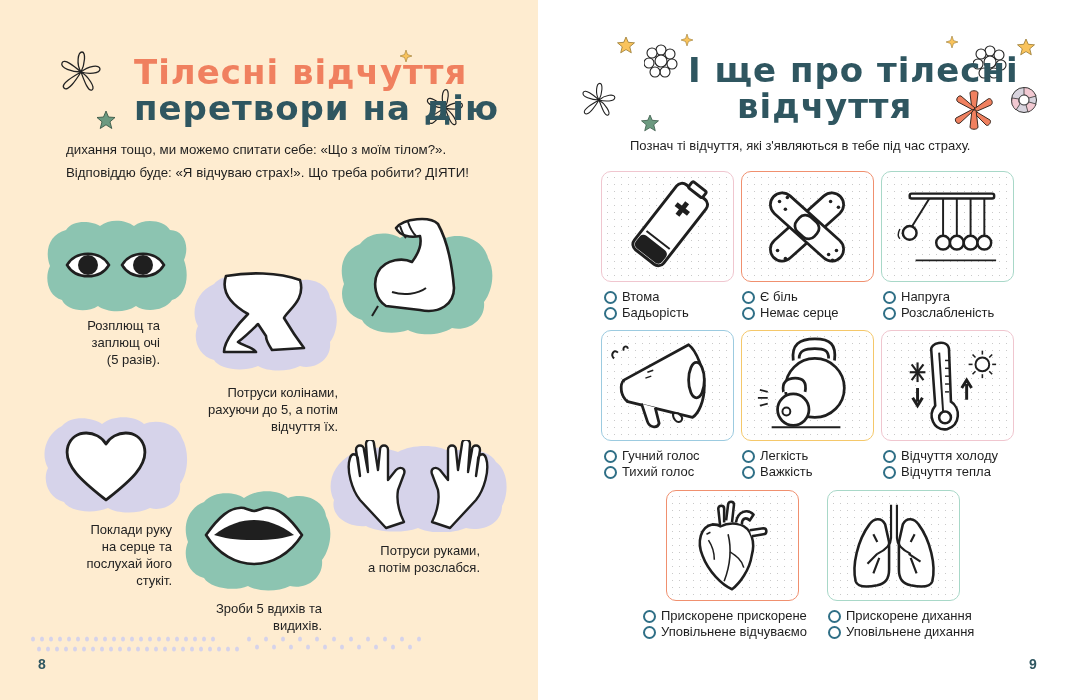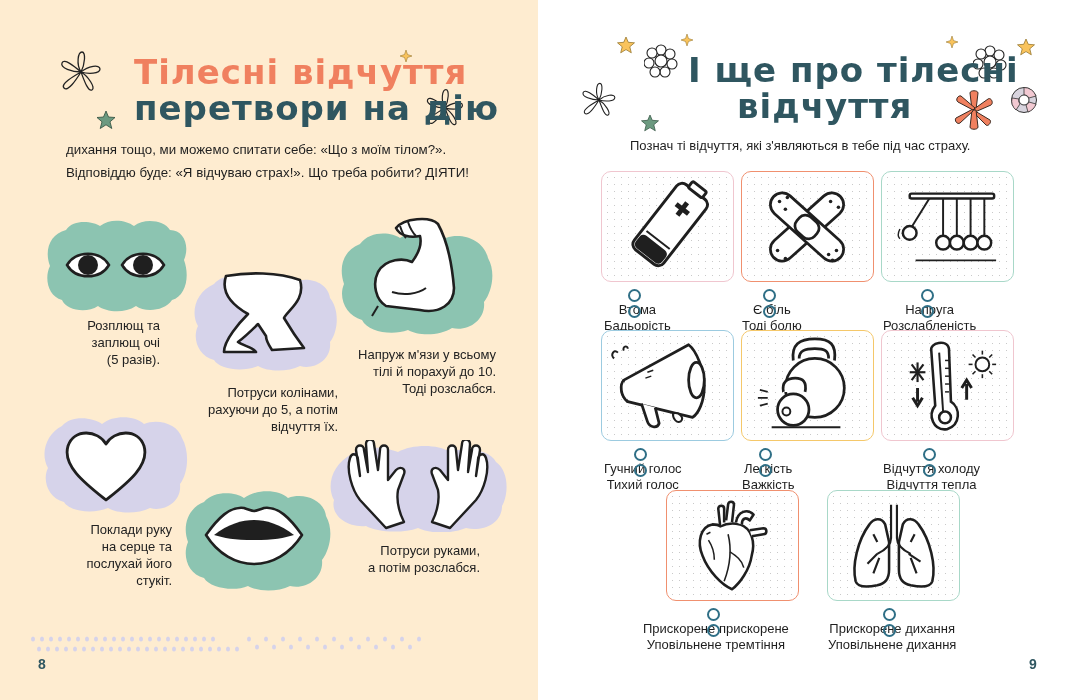--- a/index.html
+++ b/index.html
@@ -32,21 +32,21 @@
   .card {
     position: absolute; width: 133px; height: 111px; border-radius: 10px; border: 1.5px solid;
     background-color: #fff;
     background-image: radial-gradient(circle, #c9c9c9 0.8px, transparent 1px);
     background-size: 7px 7px;
     background-position: 2px 2px;
   }
   .card svg { position: absolute; left: 0; top: 0; width: 100%; height: 100%; }
 
   .opts { position: absolute; font-size: 13px; line-height: 16px; color: #1f1f1f; }
-  .opt { display: flex; align-items: center; white-space: nowrap; height: 16px; cursor: pointer; flex-direction: column; }
+  .opt { display: flex; align-items: center; white-space: nowrap; height: 16px; cursor: pointer; }
   .radio { width: 13px; height: 13px; border: 2px solid #2f6f86; border-radius: 50%; margin-right: 5px; flex: none; }
 </style>
 </head>
 <body>
 
 <div class="page page-left">
 
   <svg class="abs" style="left:58px;top:48px" width="46" height="48" viewBox="0 0 46 48">
     <g fill="none" stroke="#222" stroke-width="1.3">
       <path d="M23 24 C18 16 20 4 24 4 C28 4 27 16 23 24 Z"></path>
@@ -111,25 +111,20 @@
 
   <svg class="blob" style="left:338px;top:226px" width="156" height="110" viewBox="0 0 156 110">
     <path d="M22 18 C32 4 54 6 62 12 C76 2 98 4 108 12 C124 6 146 14 150 32 C158 46 154 66 146 76 C148 94 130 106 114 102 C102 110 80 110 70 104 C54 110 30 106 24 94 C8 90 0 72 6 58 C0 40 6 24 22 18 Z" fill="#8cc4b1"></path>
   </svg>
   <svg class="abs" style="left:370px;top:214px" width="110" height="104" viewBox="0 0 110 104">
     <path d="M26 14 C34 4 60 2 68 10 C78 28 82 50 84 74 C84 90 70 100 50 96 L16 92 C6 86 2 70 8 58 C16 44 34 44 42 48 C48 40 52 30 50 22 C40 24 30 22 26 14 Z" fill="#fff" stroke="#1f1f1f" stroke-width="2.6" stroke-linejoin="round"></path>
     <path d="M30 12 C32 18 34 22 36 24 M38 8 C40 14 42 18 46 22" stroke="#1f1f1f" stroke-width="2" fill="none"></path>
     <path d="M22 78 C34 82 48 80 56 74" stroke="#1f1f1f" stroke-width="2" fill="none"></path>
     <path d="M8 92 L2 102" stroke="#1f1f1f" stroke-width="2" fill="none"></path>
   </svg>
-  <div class="caption" style="left:350px;top:346px;width:146px">
-    <span>Напруж м'язи у всьому</span>
-    <span>тілі й порахуй до 10.</span>
-    <span>Тоді розслабся.</span>
-  </div>
 
   <svg class="blob" style="left:40px;top:414px" width="150" height="100" viewBox="0 0 150 100">
     <path d="M22 12 C32 0 54 4 62 10 C74 0 96 2 104 10 C118 4 138 10 142 24 C150 38 148 60 140 70 C142 88 124 98 110 94 C98 100 78 100 68 94 C54 100 30 98 24 88 C8 84 2 66 8 54 C0 40 6 20 22 12 Z" fill="#d6d3ea"></path>
   </svg>
   <svg class="abs" style="left:64px;top:428px" width="84" height="76" viewBox="0 0 84 76">
     <path d="M42 16 C50 2 74 0 80 18 C86 38 62 56 42 72 C22 56 -2 38 4 18 C10 0 34 2 42 16 Z" fill="#fff" stroke="#1f1f1f" stroke-width="2.8" stroke-linejoin="round"></path>
   </svg>
   <div class="caption" style="left:52px;top:521px;width:120px">
     <span>Поклади руку</span>
     <span>на серце та</span>
@@ -137,20 +132,24 @@
     <span>стукіт.</span>
   </div>
 
   <svg class="blob" style="left:182px;top:488px" width="150" height="104" viewBox="0 0 150 104">
     <path d="M22 14 C32 2 54 4 62 10 C76 0 98 2 106 10 C122 4 142 12 144 28 C152 42 148 62 140 72 C142 90 124 102 108 98 C96 104 76 104 66 98 C52 104 28 100 22 90 C6 86 0 68 6 54 C0 38 6 20 22 14 Z" fill="#8cc4b1"></path>
   </svg>
   <svg class="abs" style="left:204px;top:502px" width="100" height="66" viewBox="0 0 100 66">
     <path d="M2 33 C14 16 26 4 40 6 C46 8 48 9 50 9 C52 9 54 8 60 6 C74 4 86 16 98 33 C86 52 68 62 50 62 C32 62 14 52 2 33 Z" fill="#fff" stroke="#1f1f1f" stroke-width="2.6" stroke-linejoin="round"></path>
     <path d="M10 33 C24 22 38 18 50 18 C62 18 76 22 90 33 C80 36 70 38 50 38 C30 38 20 36 10 33 Z" fill="#1f1f1f"></path>
   </svg>
+  <div class="caption" style="left:186px;top:600px;width:136px">
+    <span>Зроби 5 вдихів та</span>
+    <span>видихів.</span>
+  </div>
 
   <svg class="blob" style="left:326px;top:444px" width="184" height="88" viewBox="0 0 184 88">
     <path d="M26 10 C38 0 62 4 72 8 C86 0 112 0 124 8 C140 2 164 6 170 18 C184 28 182 52 176 62 C176 80 156 88 140 84 C126 90 104 90 92 84 C76 90 50 88 40 82 C20 84 4 70 8 56 C0 42 6 20 26 10 Z" fill="#d6d3ea"></path>
   </svg>
   <svg class="abs" style="left:346px;top:440px" width="144" height="90" viewBox="0 0 144 90">
     <g fill="#fff" stroke="#1f1f1f" stroke-width="2.4" stroke-linejoin="round">
       <path d="M40 88 L14 60 C6 50 0 30 4 18 C6 12 12 14 12 20 L14 36 L10 10 C10 4 18 4 18 10 L22 32 L20 4 C20 -2 28 -2 28 4 L32 30 L34 10 C34 4 42 4 42 10 L42 40 L50 30 C54 26 60 28 58 34 L52 50 C50 62 54 74 58 82 Z"></path>
       <path d="M104 88 L130 60 C138 50 144 30 140 18 C138 12 132 14 132 20 L130 36 L134 10 C134 4 126 4 126 10 L122 32 L124 4 C124 -2 116 -2 116 4 L112 30 L110 10 C110 4 102 4 102 10 L102 40 L94 30 C90 26 84 28 86 34 L92 50 C94 62 90 74 86 82 Z"></path>
     </g>
   </svg>
@@ -356,21 +355,21 @@
     </g>
   </svg>
 </div>
 <div class="opts" style="left:742px;top:289px">
   <div class="opt">
       <span class="radio"></span>
       <span>Є біль</span>
     </div>
   <div class="opt">
       <span class="radio"></span>
-      <span>Тоді болю</span>
+      <span>Немає серце</span>
     </div>
 </div>
 
 <div class="card" style="left:881px;top:171px;border-color:#a8d8c8">
   <svg viewBox="0 0 133 111">
     <rect x="28" y="22" width="86" height="5" rx="2" fill="#fff" stroke="#1f1f1f" stroke-width="2.5"></rect>
     <g stroke="#1f1f1f" stroke-width="2">
       <line x1="48" y1="27" x2="30" y2="56"></line>
       <line x1="62" y1="27" x2="62" y2="66"></line>
         <line x1="76" y1="27" x2="76" y2="66"></line>
@@ -511,21 +510,21 @@
     </g>
   </svg>
 </div>
 <div class="opts" style="left:643px;top:608px">
   <div class="opt">
       <span class="radio"></span>
       <span>Прискорене прискорене</span>
     </div>
   <div class="opt">
       <span class="radio"></span>
-      <span>Уповільнене тремтіння</span>
+      <span>Уповільнене відчуваємо</span>
     </div>
 </div>
 
 <div class="card" style="left:827px;top:490px;border-color:#a8d8c8">
   <svg viewBox="0 0 133 111">
     <g fill="#fff" stroke="#1f1f1f" stroke-width="2.6" stroke-linejoin="round">
       <path d="M58 34 C54 26 46 28 42 34 C30 50 24 76 28 92 C30 98 40 98 50 96 C58 94 62 90 62 80 L62 52 Z"></path>
       <path d="M76 34 C80 26 88 28 92 34 C104 50 110 76 106 92 C104 98 94 98 84 96 C76 94 72 90 72 80 L72 52 Z"></path>
     </g>
     <g stroke="#1f1f1f" stroke-width="2.2" fill="none">

